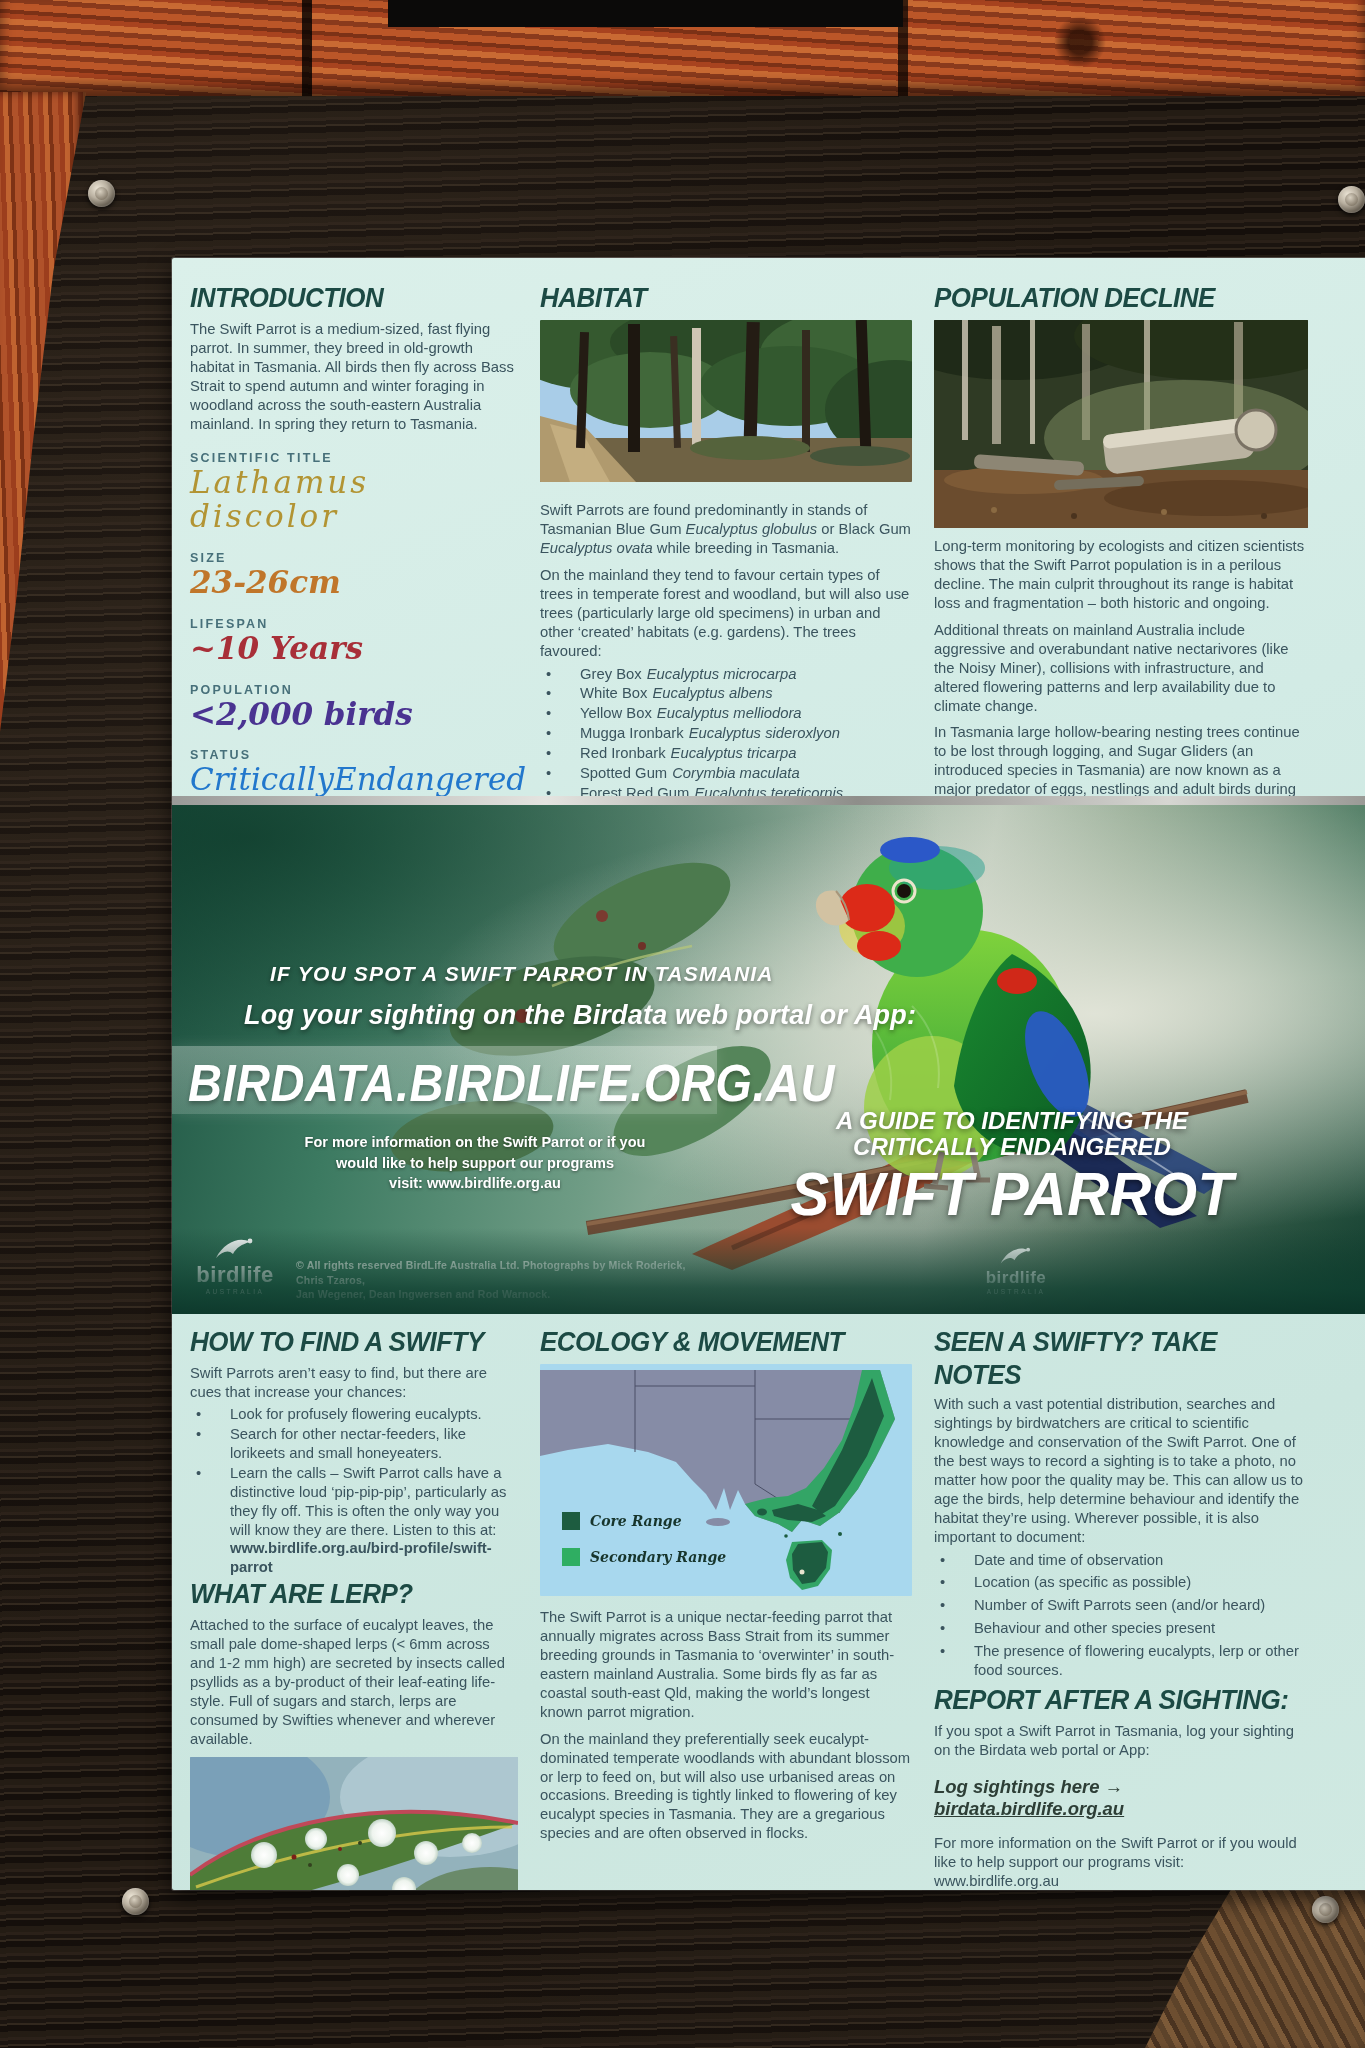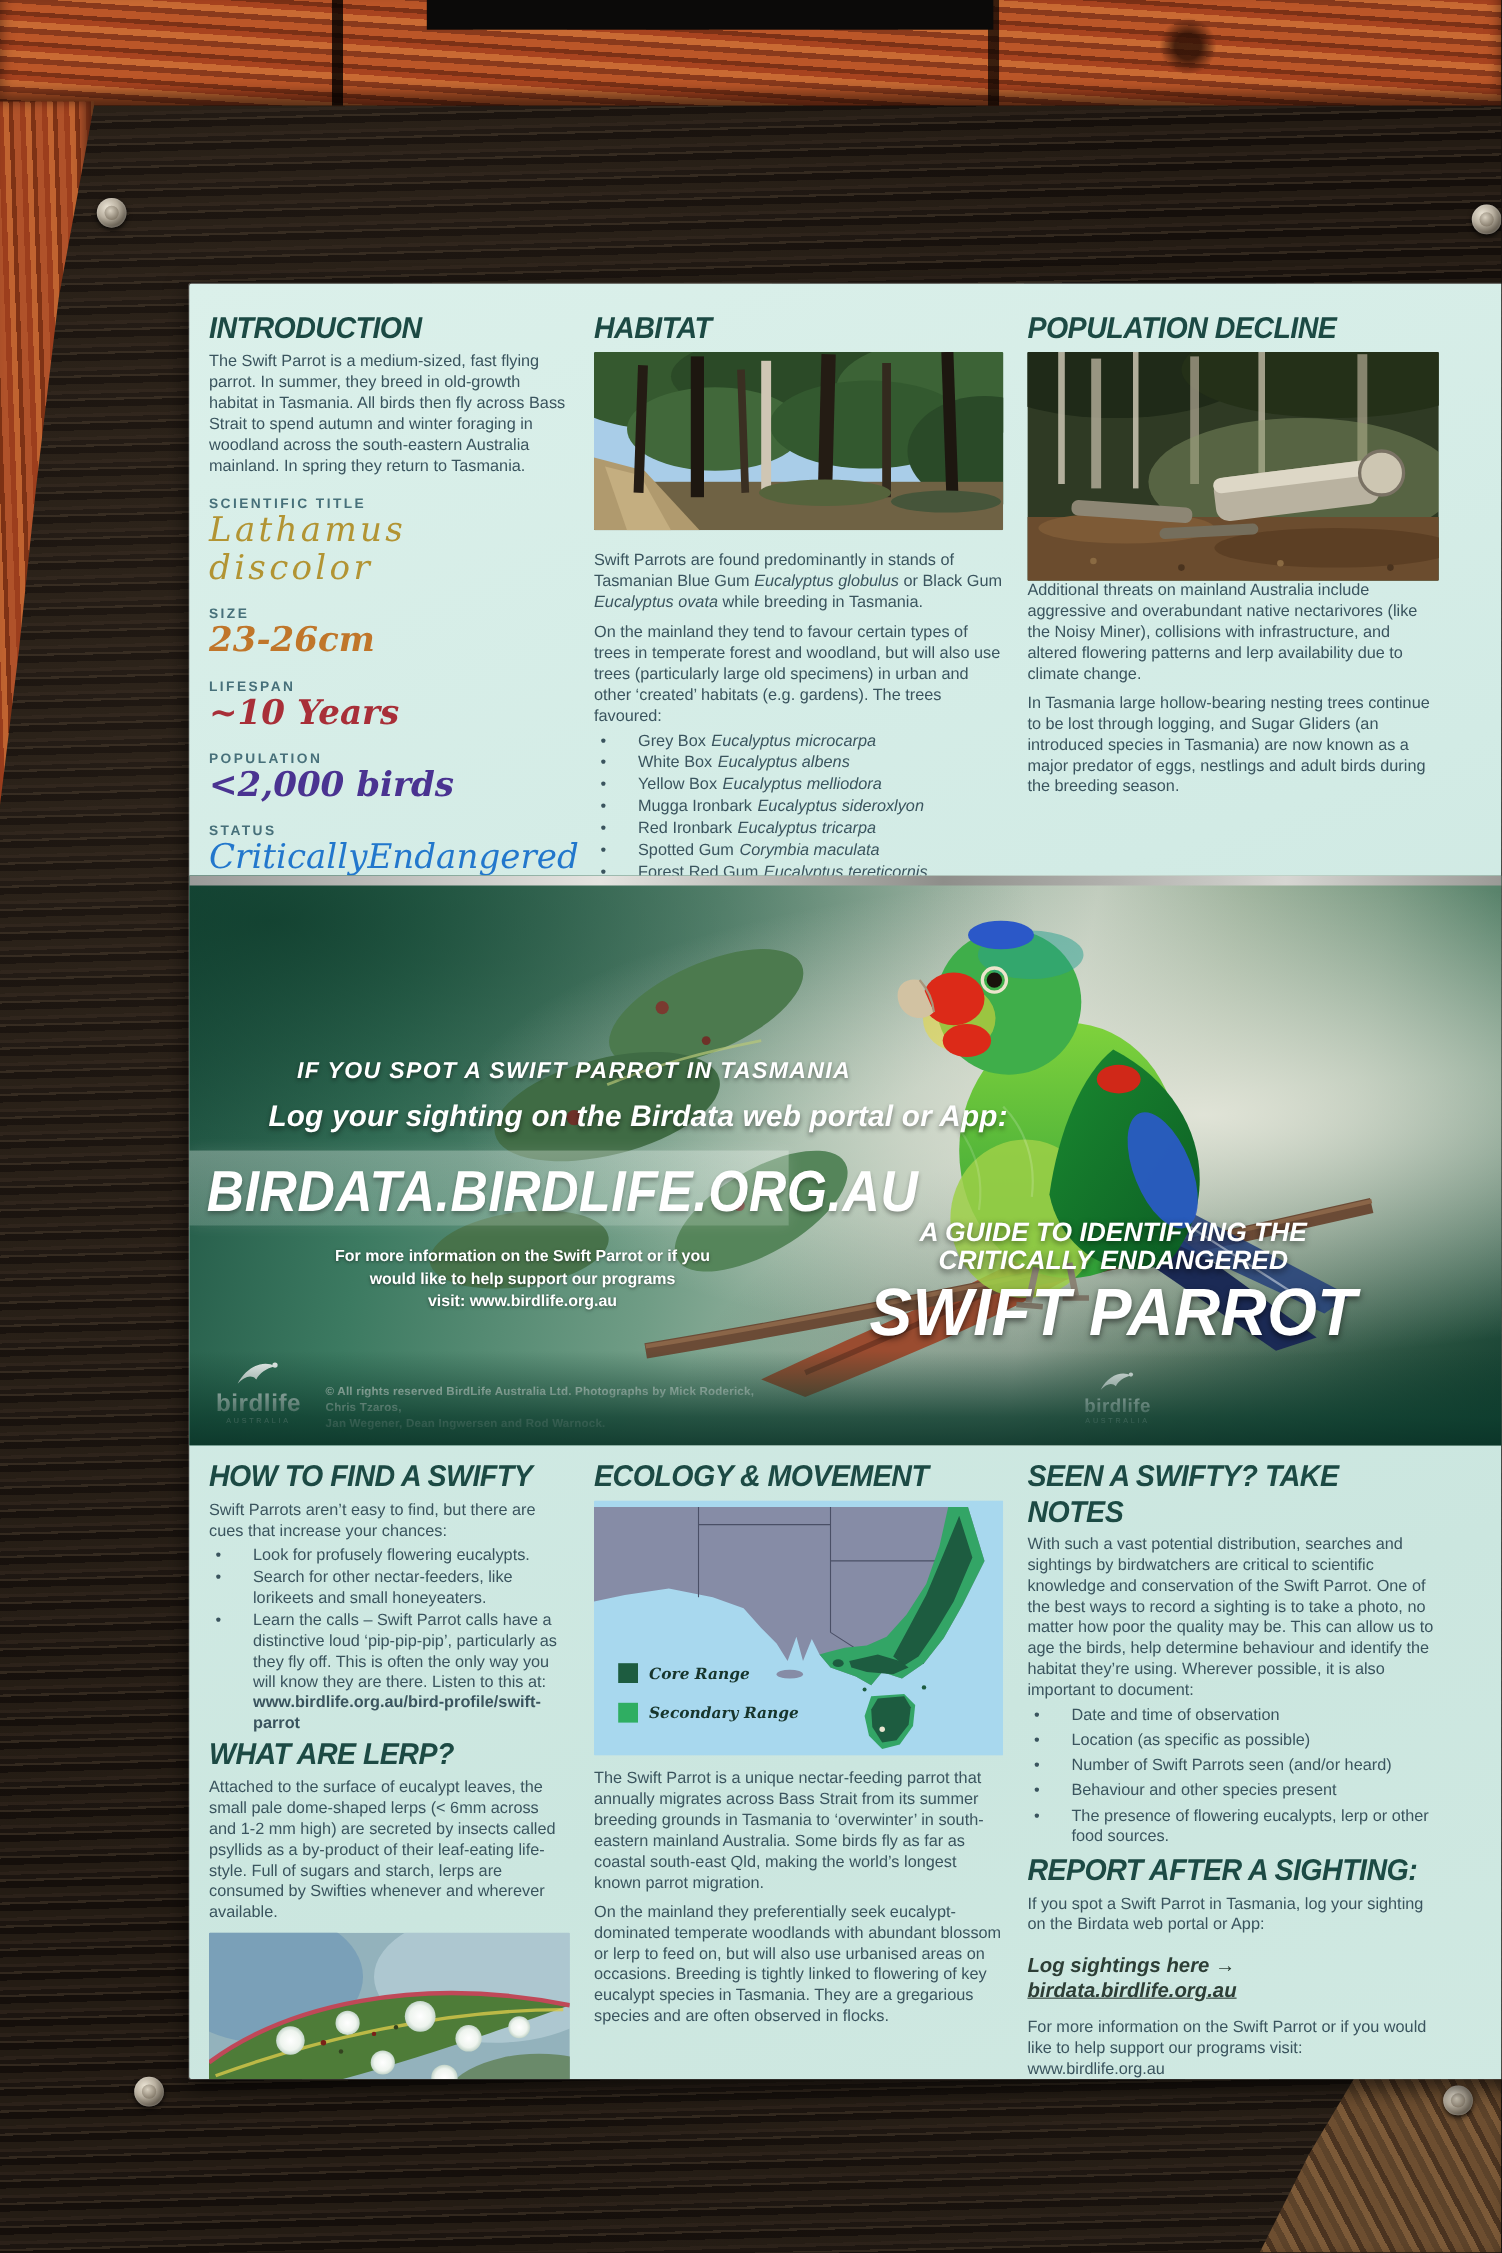--- a/index.html
+++ b/index.html
@@ -236,20 +236,21 @@
           <rect x="170" y="106" width="150" height="40" rx="12" fill="#b9b2a0" transform="rotate(-7 245 126)"></rect>
           <rect x="170" y="106" width="150" height="14" rx="7" fill="#ddd7c6" transform="rotate(-7 245 126)"></rect>
           <circle cx="322" cy="110" r="20" fill="#cdc6b2" stroke="#7a7264" stroke-width="3"></circle>
           <rect x="40" y="138" width="110" height="14" rx="6" fill="#8d8674" transform="rotate(4 95 145)"></rect>
           <rect x="120" y="158" width="90" height="10" rx="5" fill="#756e5c" transform="rotate(-3 165 163)"></rect>
           <circle cx="60" cy="190" r="3" fill="#8a6a42"></circle>
             <circle cx="140" cy="196" r="3" fill="#4a331e"></circle>
           <circle cx="230" cy="192" r="3" fill="#8a6a42"></circle>
             <circle cx="330" cy="196" r="3" fill="#4a331e"></circle>
         </svg>
+        <p class="body" style="margin-top:9px">Long-term monitoring by ecologists and citizen scientists shows that the Swift Parrot population is in a perilous decline. The main culprit throughout its range is habitat loss and fragmentation – both historic and ongoing.</p>
         <p class="body">Additional threats on mainland Australia include aggressive and overabundant native nectarivores (like the Noisy Miner), collisions with infrastructure, and altered flowering patterns and lerp availability due to climate change.</p>
         <p class="body">In Tasmania large hollow-bearing nesting trees continue to be lost through logging, and Sugar Gliders (an introduced species in Tasmania) are now known as a major predator of eggs, nestlings and adult birds during the breeding season.</p>
       </div>
     </div>
 
     <div class="hero">
       <svg class="hero-art" width="1158" height="518" viewBox="0 0 1158 518">
         <defs>
           <linearGradient id="gBody" x1="0" y1="0" x2="0" y2="1">
             <stop offset="0" stop-color="#7fd23c"></stop>

